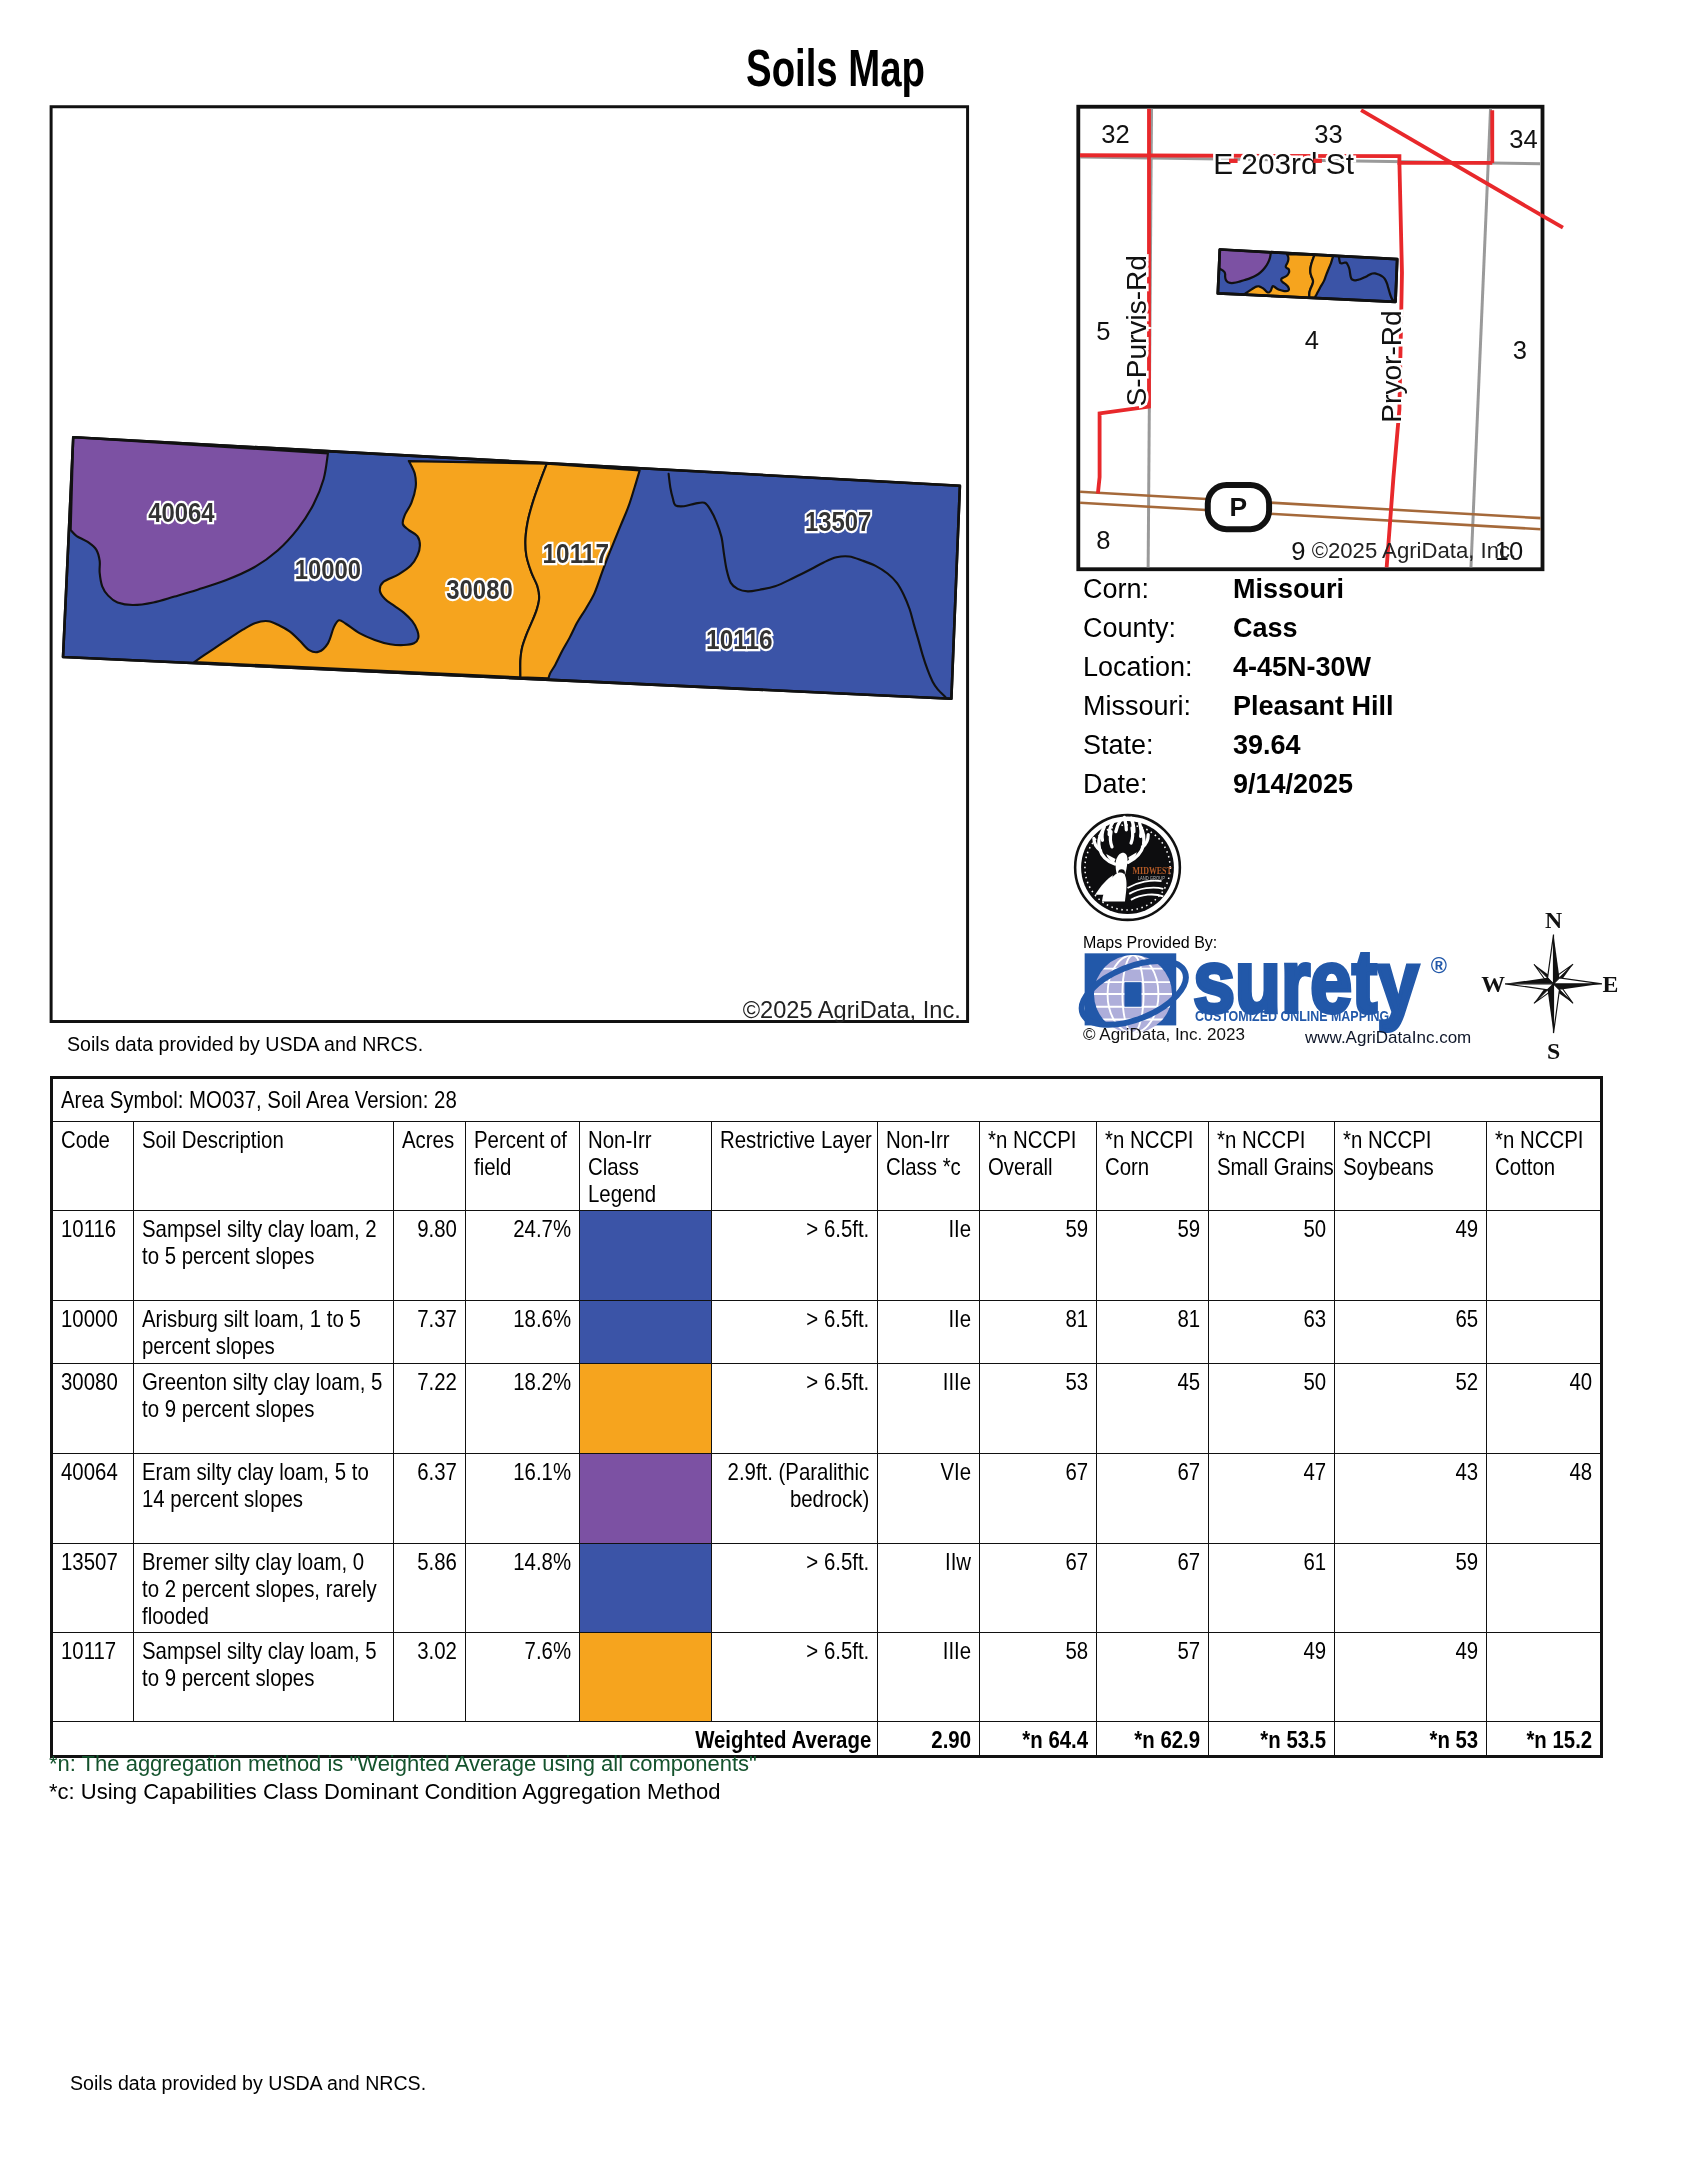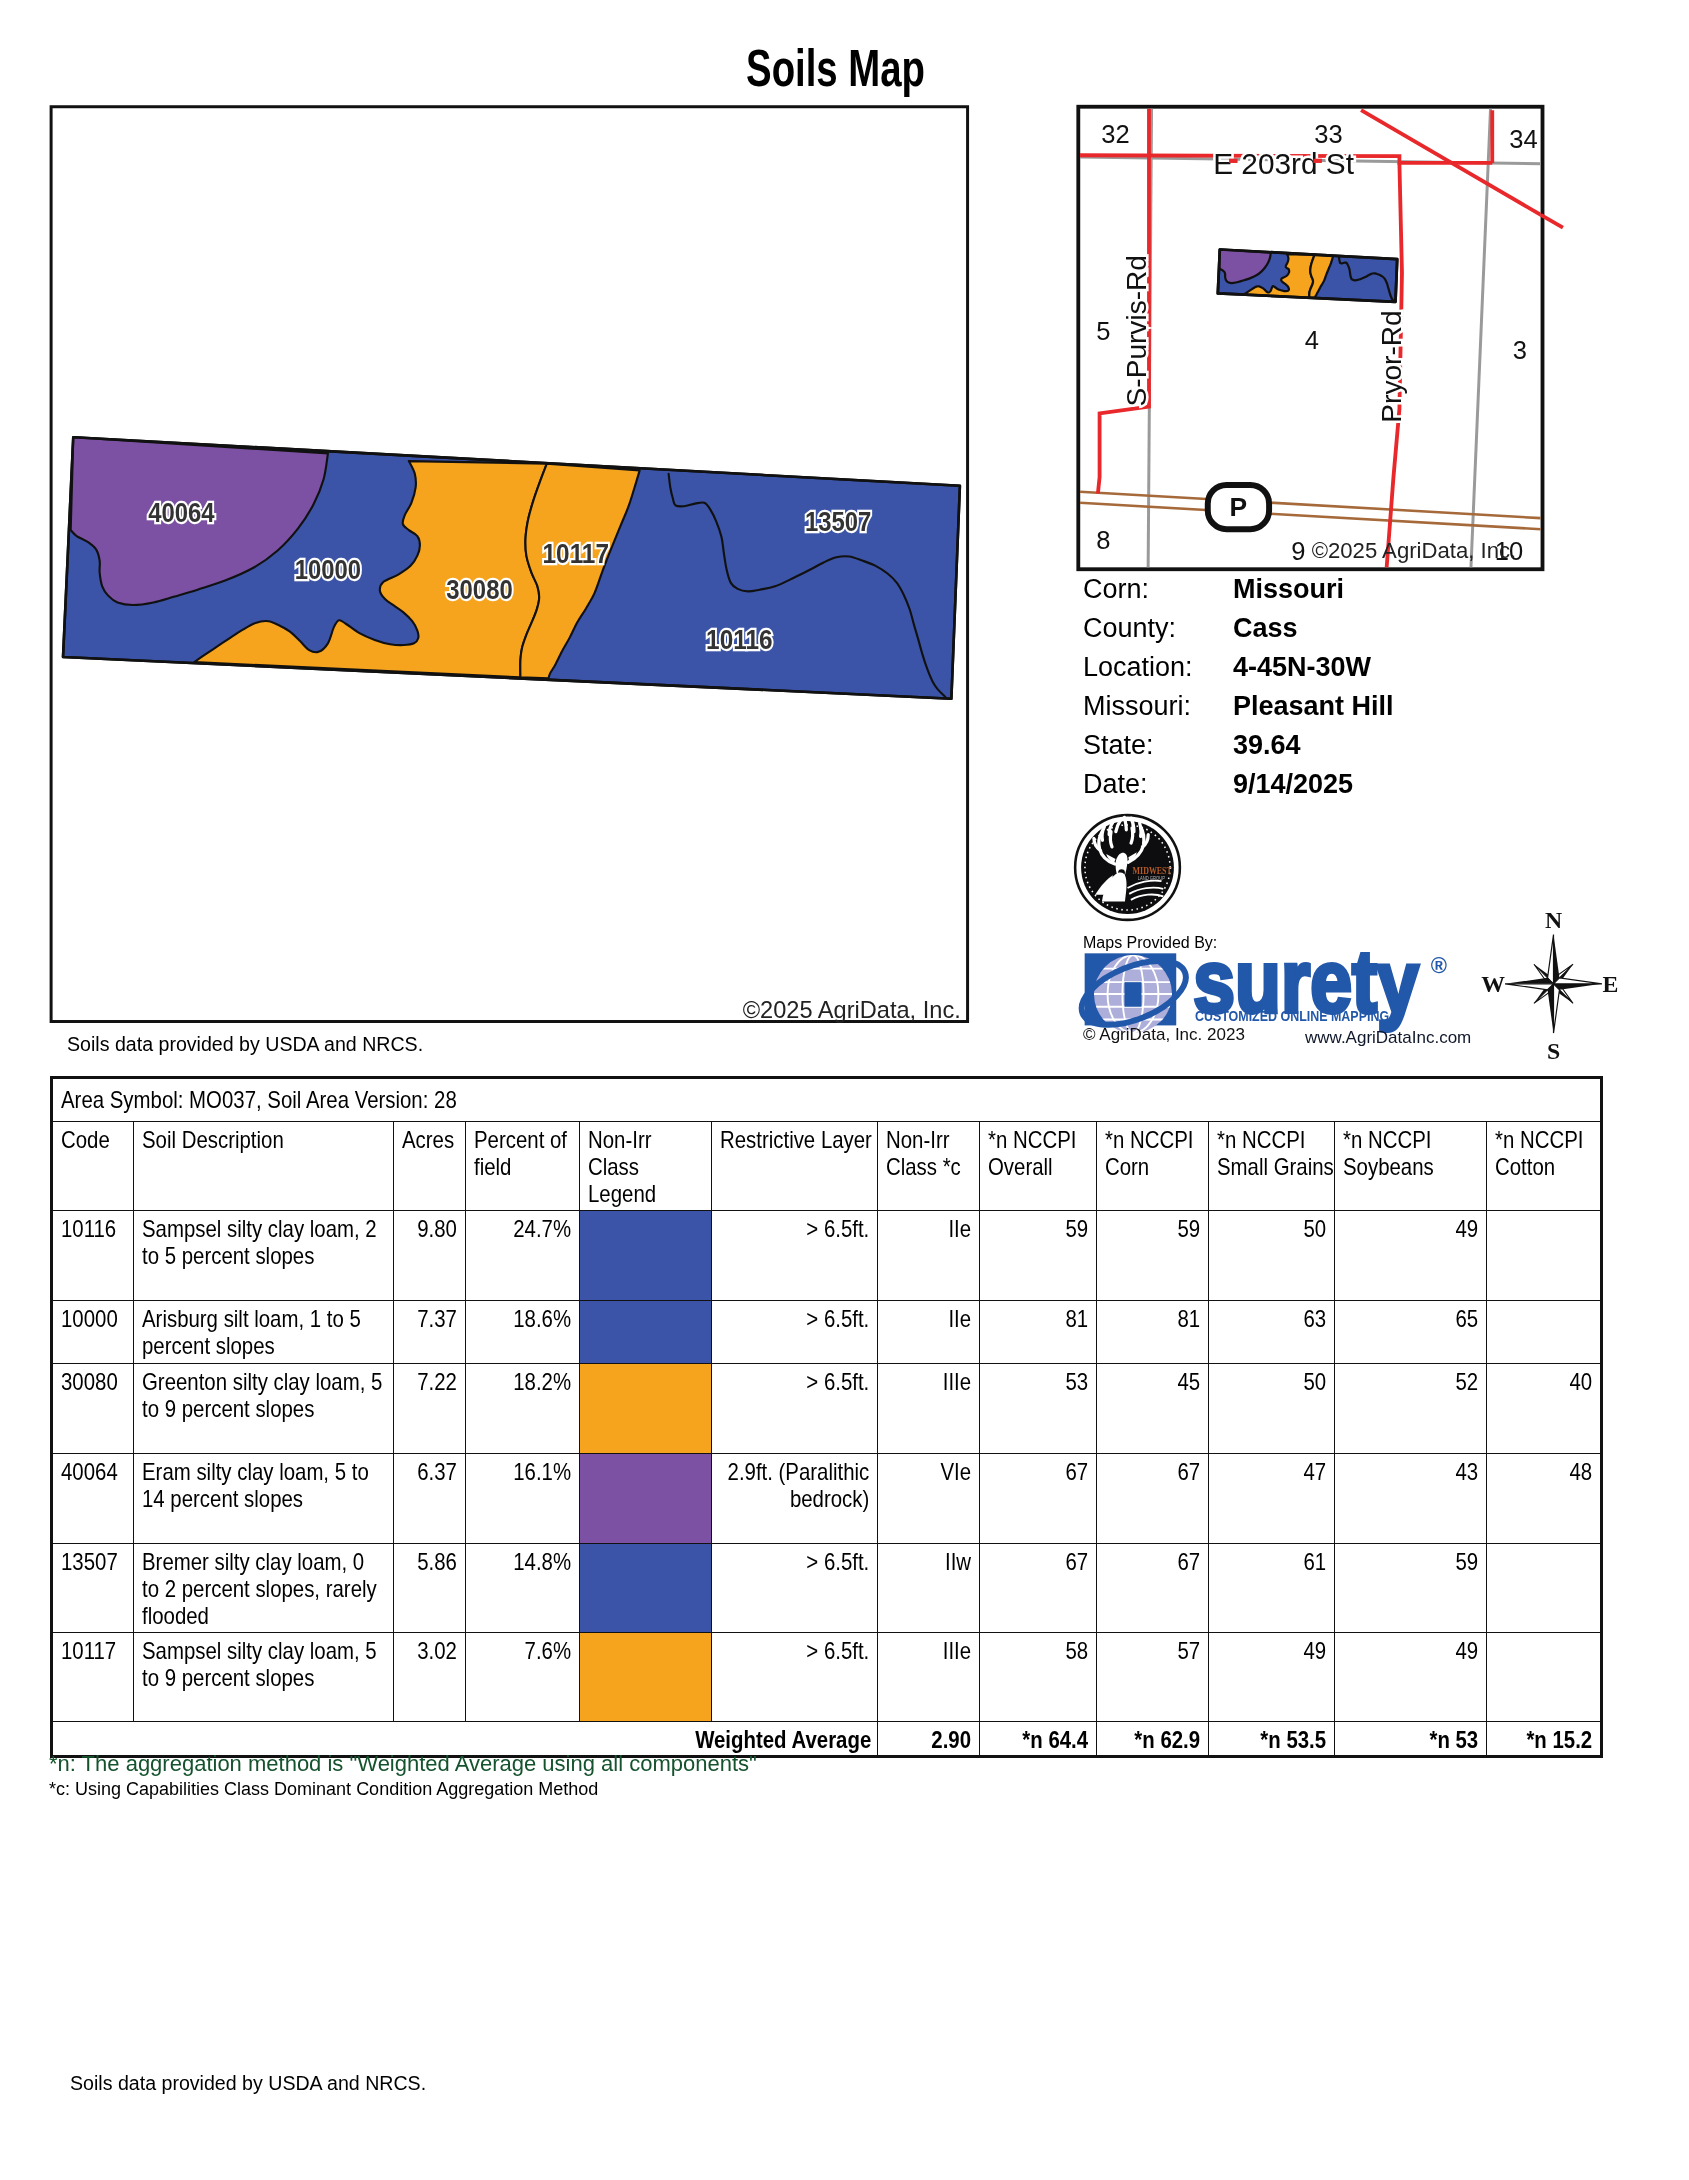--- a/index.html
+++ b/index.html
@@ -552,18 +552,18 @@
           </td>
           <td>
             <div class="tx" style="text-align:right;font-weight:bold;">*n 15.2</div>
           </td>
     </tr>
   </tbody>
   </table>
 
   <div class="abs" style="left:49px; top:1751px; font-size:22px; color:#14532d;">*n: The aggregation method is "Weighted Average using all components"</div>
 
-  <div class="abs" style="left:49px; top:1779px; font-size:18px; color:#000;">*c: Using Capabilities Class Dominant Condition Aggregation Method</div>
+  <div class="abs" style="left:49px; top:1779px; font-size:22px; color:#000;">*c: Using Capabilities Class Dominant Condition Aggregation Method</div>
 
   <div class="abs" style="left:70px; top:2072px; font-size:19.6px; color:#000;">Soils data provided by USDA and NRCS.</div>
 
 </div>
 
 
 </body></html>

